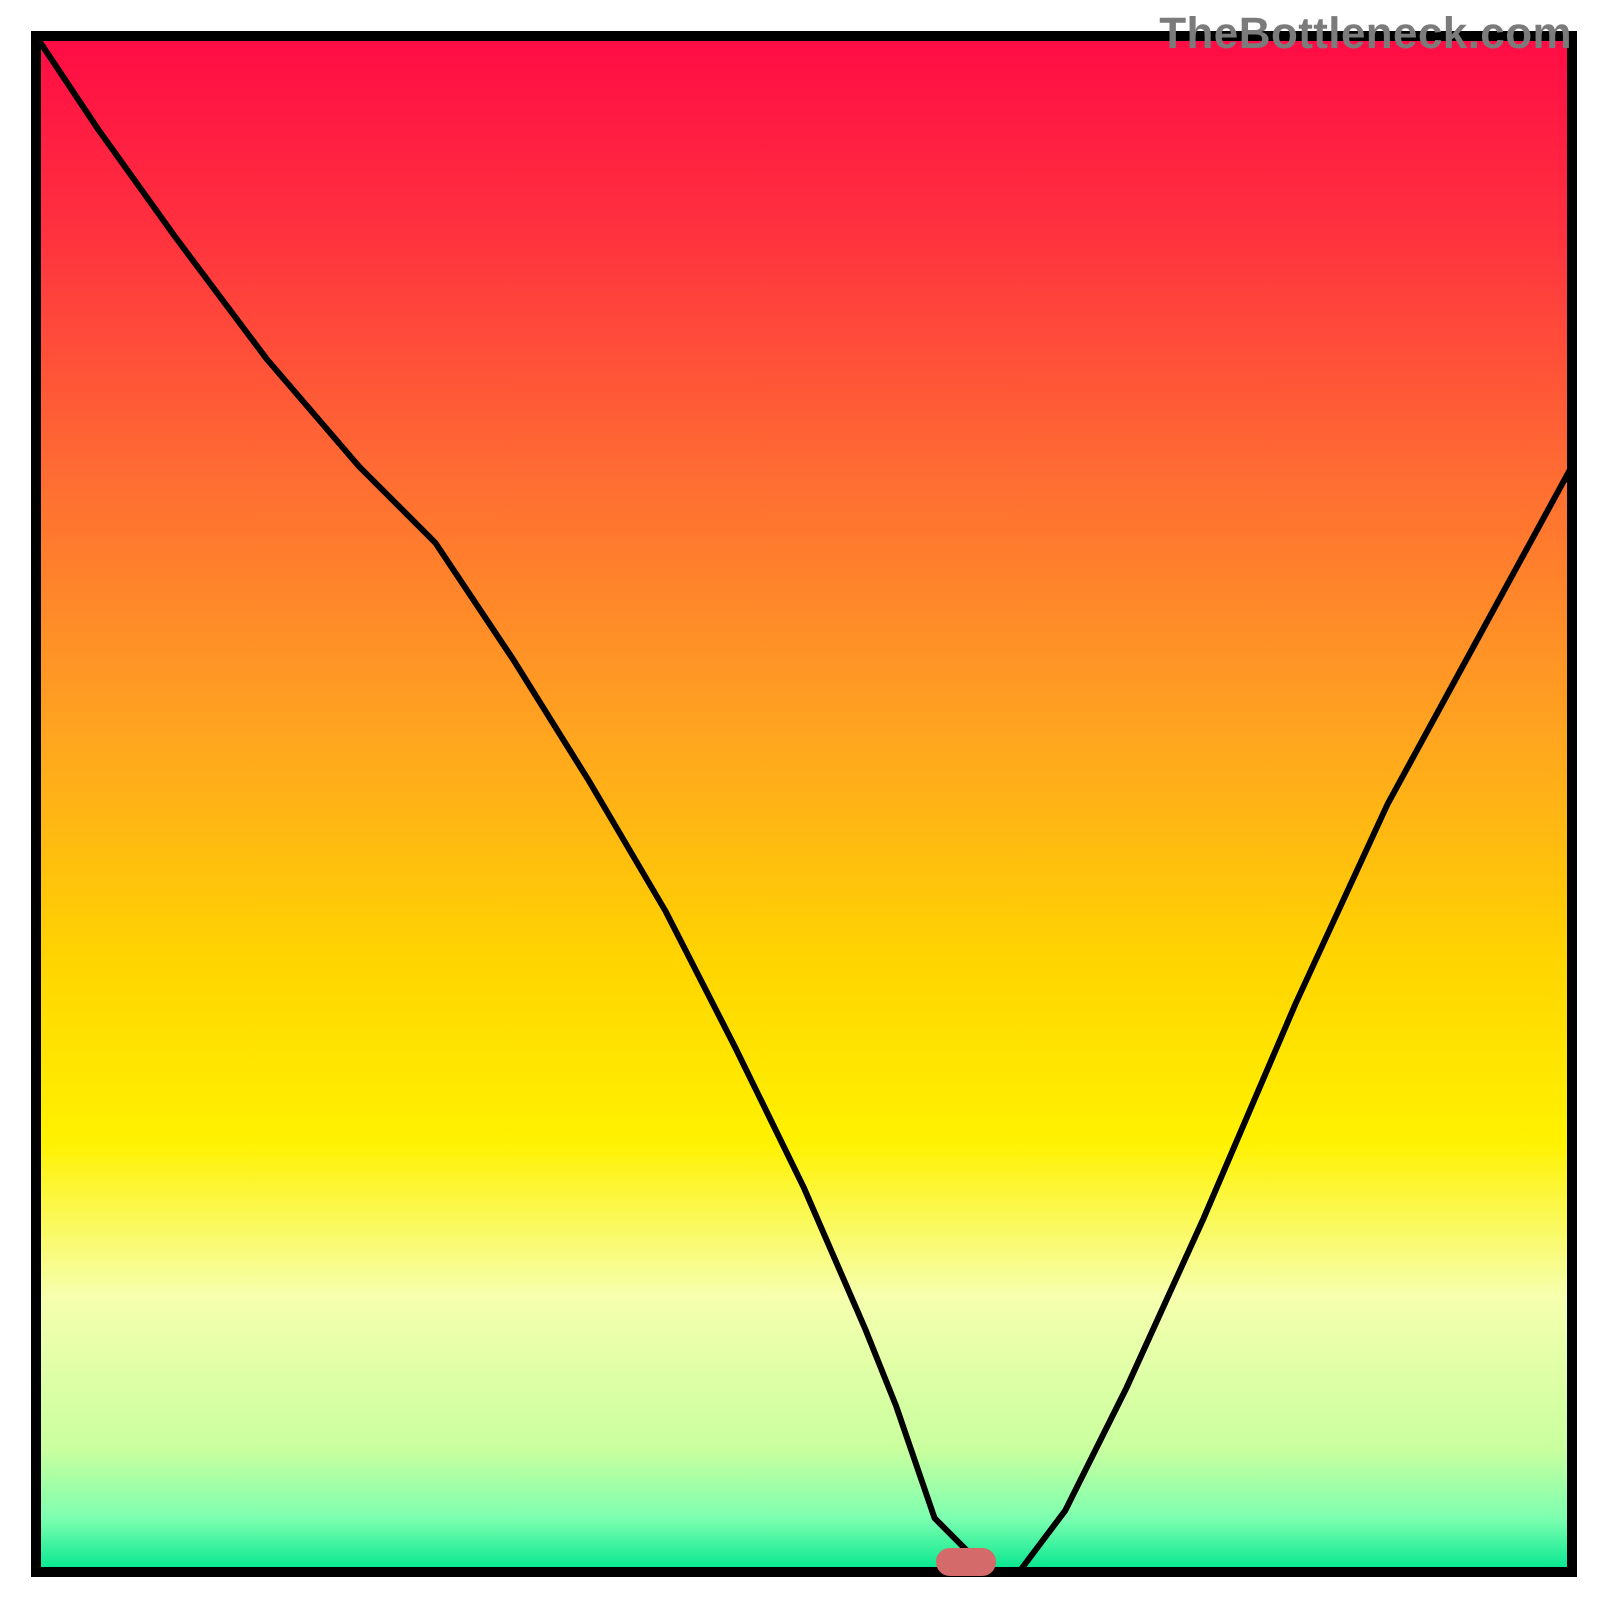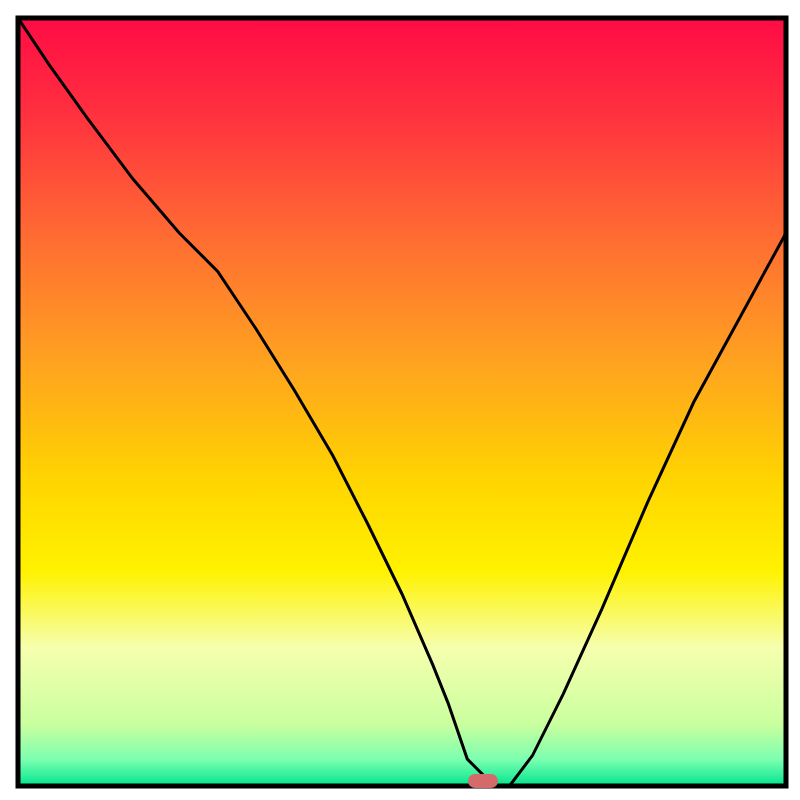--- a/index.html
+++ b/index.html
@@ -38,13 +38,14 @@
           <rect id="clip-rect" x="18" y="18" width="768" height="768"></rect>
         </clipPath>
     </defs>
     <rect id="bg-rect" fill="url(#bg)" x="18" y="18" width="768" height="768"></rect>
     <path id="curve" fill="none" stroke-width="3" clip-path="url(#clip)" d="M 18.0 18.0 L 48.7 64.1 L 87.1 117.8 L 133.2 179.3 L 179.3 233.0 L 217.7 271.4 L 256.1 329.0 L 294.5 390.5 L 332.9 455.8 L 367.4 523.3 L 402.0 594.0 L 432.7 664.7 L 448.1 703.1 L 467.3 759.1 L 494.2 786.0 L 509.5 786.0 L 532.6 755.3 L 563.3 693.8 L 601.7 609.4 L 647.8 501.8 L 693.8 402.0 L 739.9 317.5 L 786.0 233.0" stroke="#000000"></path>
     <rect id="frame" fill="none" stroke-width="5" x="18" y="18" width="768" height="768" stroke="#000000"></rect>
   </svg>
 
   <div id="marker" class="marker" style="left: 482.64px; top: 781.392px; background: rgb(212, 106, 106);"></div>
 
+  <div class="watermark">TheBottleneck.com</div>
 </div>
 
 </body></html>

